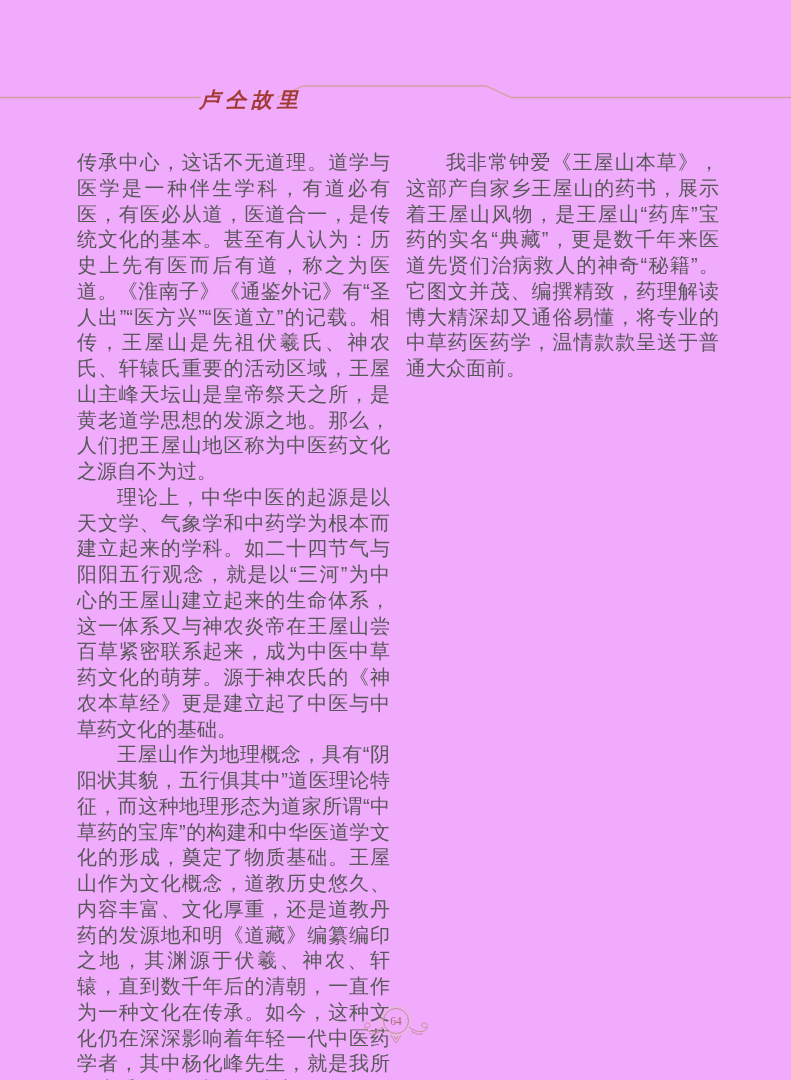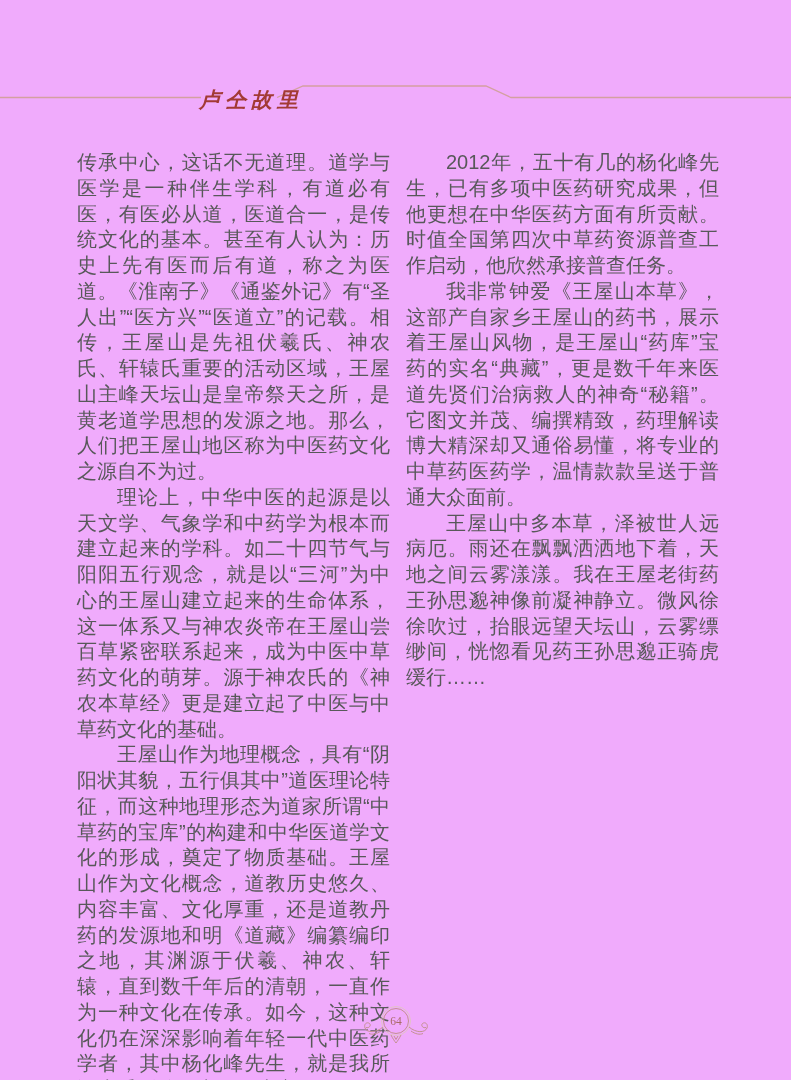--- a/index.html
+++ b/index.html
@@ -67,26 +67,24 @@
       <p class="indent">理论上，中华中医的起源是以天文学、气象学和中药学为根本而建立起来的学科。如二十四节气与阳阳五行观念，就是以“三河”为中心的王屋山建立起来的生命体系，这一体系又与神农炎帝在王屋山尝百草紧密联系起来，成为中医中草药文化的萌芽。源于神农氏的《神农本草经》更是建立起了中医与中草药文化的基础。</p>
 
       <p class="indent">王屋山作为地理概念，具有“阴阳状其貌，五行俱其中”道医理论特征，而这种地理形态为道家所谓“中草药的宝库”的构建和中华医道学文化的形成，奠定了物质基础。王屋山作为文化概念，道教历史悠久、内容丰富、文化厚重，还是道教丹药的发源地和明《道藏》编纂编印之地，其渊源于伏羲、神农、轩辕，直到数千年后的清朝，一直作为一种文化在传承。如今，这种文化仍在深深影响着年轻一代中医药学者，其中杨化峰先生，就是我所认为受影响的中医人士之一。</p>
 
     </div>
 
   <div class="col col-right">
 
 
 
-      <p class="indent">2012年，五十有几的杨化峰先生，已有多项中医药研究成果，但他更想在中华医药方面有所贡献。时值全国第四次中草药资源普查工作启动，他欣然承接普查任务。</p>
 
 
       <p class="indent">我非常钟爱《王屋山本草》，这部产自家乡王屋山的药书，展示着王屋山风物，是王屋山“药库”宝药的实名“典藏”，更是数千年来医道先贤们治病救人的神奇“秘籍”。它图文并茂、编撰精致，药理解读博大精深却又通俗易懂，将专业的中草药医药学，温情款款呈送于普通大众面前。</p>
 
-      <p class="indent">王屋山中多本草，泽被世人远病厄。雨还在飘飘洒洒地下着，天地之间云雾漾漾。我在王屋老街药王孙思邈神像前凝神静立。微风徐徐吹过，抬眼远望天坛山，云雾缥缈间，恍惚看见药王孙思邈正骑虎缓行……</p>
     </div>
 
   <svg class="footer-ornament" width="92" height="46" viewBox="0 0 92 46" xmlns="http://www.w3.org/2000/svg">
     <g fill="none" stroke="var(--ornament-rose,#c49191)" stroke-width="1">
 
       <circle cx="46" cy="19" r="14.5" stroke="#e2c4c4"></circle>
       <circle cx="46" cy="19" r="12.5"></circle>
 
       <path d="M33 25 C26 31 17 31 15 26 C13.5 22 17 19.5 19.5 21.5 C21.5 23.5 19 26.5 16 25.5"></path>
       <path d="M31 29 C27 32 22 33 19 31.5"></path>

